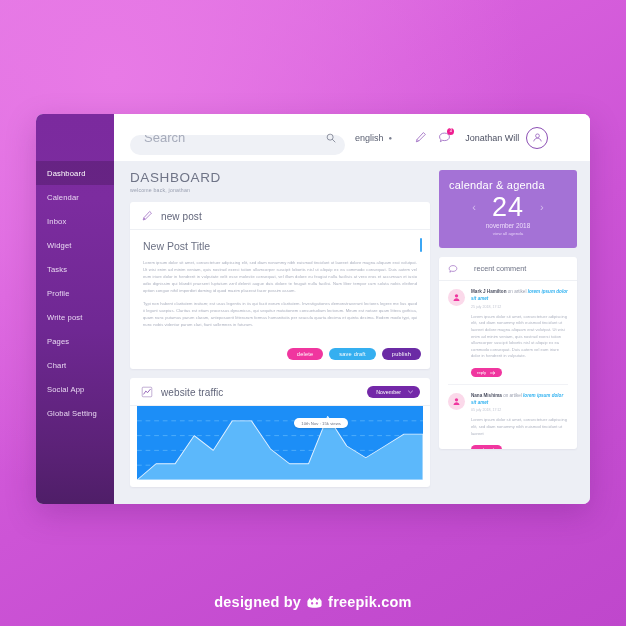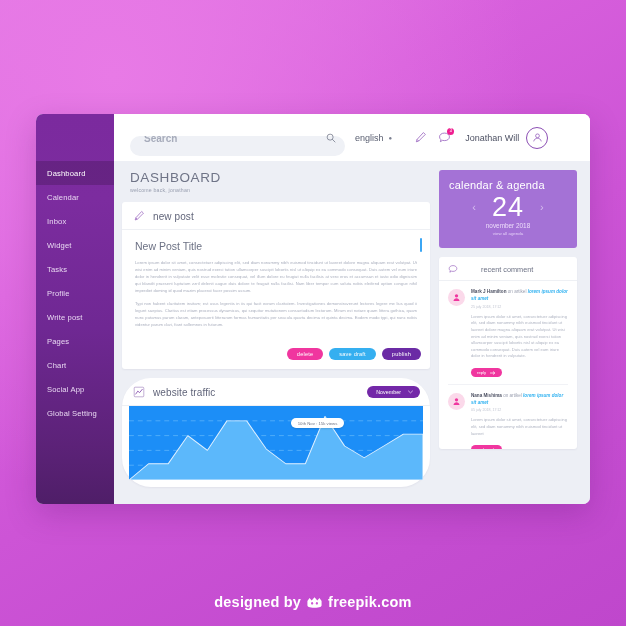--- a/index.html
+++ b/index.html
@@ -73,25 +73,24 @@
   .search-wrap {
     position: relative;
     width: 215px; height: 20px;
   }
   .search-input {
     width: 100%; height: 100%;
     border-radius: 10px;
     border: none;
     background: #eff1f6;
     padding: 0 26px 16px 14px;
-    font-size: 10px;
+    font-size: 13px;
     color: #8d93a5;
     font-family: "Liberation Sans", sans-serif;
     outline: none;
-    font-weight: bold;
   }
   .search-input::placeholder { color: #a7acbb; }
   .search-icon {
     position: absolute; right: 9px; top: 5px;
     width: 10px; height: 10px;
     pointer-events: none;
   }
   .lang {
     margin-left: 10px;
     font-size: 9px; color: #5b6072;
@@ -145,21 +144,21 @@
     letter-spacing: .6px; font-weight: 400;
   }
   .page-sub {
     font-size: 5.2px; color: #9aa0b1; margin-top: 2px;
     letter-spacing: .2px;
   }
 
   .card {
     background: #ffffff;
     border-radius: 3px;
-    margin: 0 0 9px 8px;
+    margin: 0 0 9px 16px;
     box-shadow: 0 1px 2px rgba(50,40,80,0.06);
   }
   .card-head {
     display: flex; align-items: center;
     padding: 8px 10px 7px 11px;
     border-bottom: 1px solid #eef0f4;
     gap: 8px;
   }
   .card-title {
     font-size: 10px; color: #61657a;
@@ -188,21 +187,21 @@
     height: 12px; padding: 0 10px;
     font-size: 5.6px; color: #fff;
     font-family: "Liberation Sans", sans-serif;
     cursor: pointer; letter-spacing: .2px;
   }
   .btn-delete { background: #f0369f; }
   .btn-draft  { background: #35aff0; }
   .btn-publish{ background: #6b2ba5; }
 
   
-  .traffic-card { flex: 0 0 auto; border-radius: 29px; }
+  .traffic-card { flex: 0 0 auto; }
   .dropdown {
     margin-left: auto;
     background: #7328a8;
     border-radius: 8px;
     height: 12px; padding: 0 7px 0 9px;
     display: flex; align-items: center; gap: 7px;
     color: #fff; font-size: 5.4px;
     cursor: pointer;
   }
   .chart-area {
@@ -250,21 +249,21 @@
   .cal-link { text-align: center; font-size: 4.4px; color: #e3cdf7; margin-top: 2px; cursor: pointer; }
 
   .comment-card {
     background: #fff;
     border-radius: 3px;
     height: 192px;
     overflow: hidden;
     box-shadow: 0 1px 2px rgba(50,40,80,0.06);
   }
   .comment-head {
-    display: flex; align-items: center; gap: 23px;
+    display: flex; gap: 16px;
     padding: 7px 0 6px 9px;
     border-bottom: 1px solid #eef0f4;
   }
   .comment-head .t { font-size: 7.3px; color: #6c7184; }
   .comment {
     display: flex; gap: 6px;
     padding: 8px 9px 6px 9px;
   }
   .c-avatar {
     flex: 0 0 17px; width: 17px; height: 17px; border-radius: 50%;

